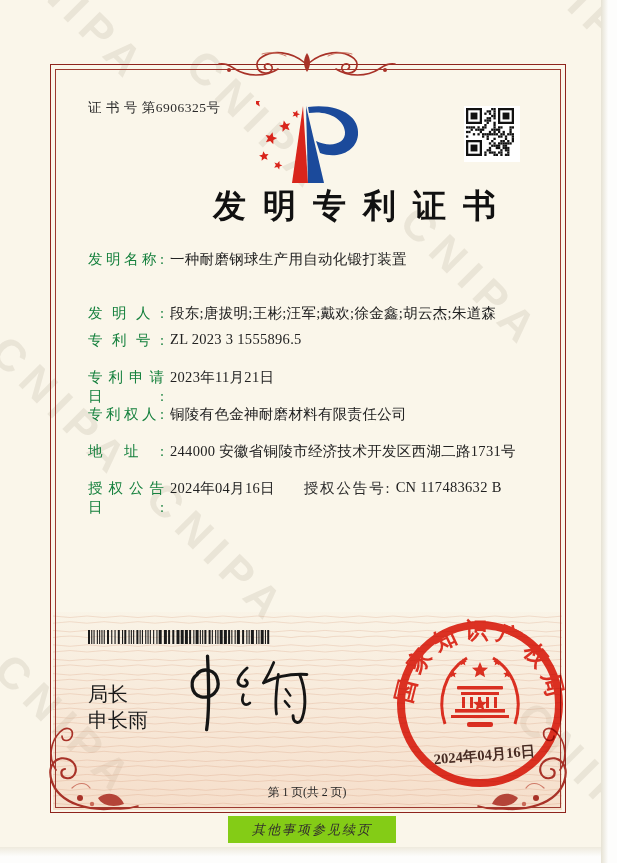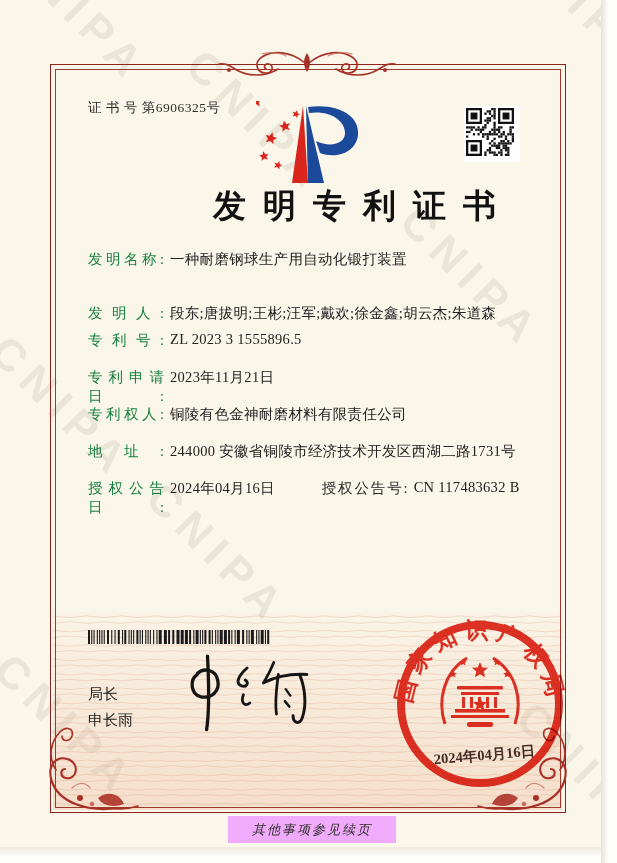--- a/index.html
+++ b/index.html
@@ -38,28 +38,28 @@
   .val{display:inline-block;margin-left:6px;vertical-align:top;letter-spacing:.3px;}
   .val2{margin-left:82px;letter-spacing:.3px;}
   
   .legal{position:absolute;left:87px;top:505px;width:438px;font-size:12.8px;line-height:17.6px;
       color:#3a3430;font-style:italic;letter-spacing:.6px;}
   .legal p{margin:0 0 1px 0;text-indent:2em;}
   
   .barcode{position:absolute;left:88px;top:630px;width:184px;height:14px;}
   
   .signer{position:absolute;left:88px;top:681px;font-family:"Liberation Sans","DejaVu Sans",sans-serif;
-      font-size:15px;color:#1c1c1c;line-height:26px;}
+      font-size:20px;color:#1c1c1c;line-height:26px;}
   .sig-svg{position:absolute;left:178px;top:645px;}
   
   .seal{position:absolute;left:392px;top:616px;mix-blend-mode:multiply;}
   
   .page-info{position:absolute;left:50px;top:785px;width:514px;text-align:center;
       font-size:11.8px;color:#262626;}
-  .cont-note{position:absolute;left:228px;top:816px;width:168px;height:27px;background:#f0abfc;
+  .cont-note{position:absolute;left:228px;top:816px;width:168px;height:27px;background:#84cc16;
       text-align:center;line-height:27px;font-size:13px;font-style:italic;color:#33302c;letter-spacing:2px;}
   .ornament{position:absolute;}
 </style>
 </head>
 <body>
 
 <div class="page">
 
   <span class="wm" style="left:-12px;top:-14px;">CNIPA</span>
   <span class="wm" style="left:168px;top:96px;">CNIPA</span>
@@ -304,21 +304,21 @@
     <span class="lbl">专利申请日:</span><span class="val">2023年11月21日</span>
   </div>
   <div class="frow" style="top:405px;">
     <span class="lbl">专利权人:</span><span class="val">铜陵有色金神耐磨材料有限责任公司</span>
   </div>
   <div class="frow" style="top:442px;">
     <span class="lbl">地址:</span><span class="val">244000 安徽省铜陵市经济技术开发区西湖二路1731号</span>
   </div>
   <div class="frow" style="top:479px;">
     <span class="lbl">授权公告日:</span><span class="val" style="width:128px;">2024年04月16日</span>
-    <span class="lbl2" style="margin-left:20px;">授权公告号:</span><span class="val">CN 117483632 B</span>
+    <span class="lbl2" style="margin-left:2px;">授权公告号:</span><span class="val">CN 117483632 B</span>
   </div>
 
 
   <div class="barcode">
     <svg id="bcsvg" width="184" height="14" viewBox="0 0 184 14">
         <rect x="0" y="0" width="2" height="14" fill="#1a1a1a"></rect>
         <rect x="3.2" y="0" width="1.1" height="14" fill="#1a1a1a"></rect>
         <rect x="5.5" y="0" width="1.1" height="14" fill="#1a1a1a"></rect>
         <rect x="8.8" y="0" width="1.1" height="14" fill="#1a1a1a"></rect>
         <rect x="11.100000000000001" y="0" width="1.1" height="14" fill="#1a1a1a"></rect>
@@ -426,18 +426,19 @@
         <rect x="-13" y="18" width="26" height="5" rx="2"></rect>
       </g>
       <g stroke="#e02517" stroke-width="3" fill="none">
         <path d="M-35,20 C-43,-4 -36,-32 -13,-46"></path>
         <path d="M35,20 C43,-4 36,-32 13,-46"></path>
       </g>
       <text x="0" y="56" text-anchor="middle" font-size="14.5" font-weight="bold" fill="#3d221b" transform="rotate(-5)" font-family="Liberation Serif, DejaVu Serif, serif">2024年04月16日</text>
     </g>
   </svg>
 
+  <div class="page-info">第 1 页(共 2 页)</div>
   <div class="cont-note">其他事项参见续页</div>
 
 </div>
 
 <div class="edge-right"></div>
 <div class="edge-bottom"></div>
 
 </body></html>

